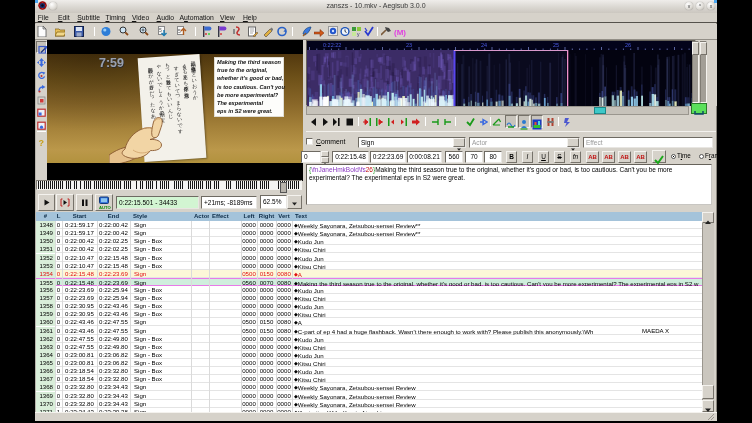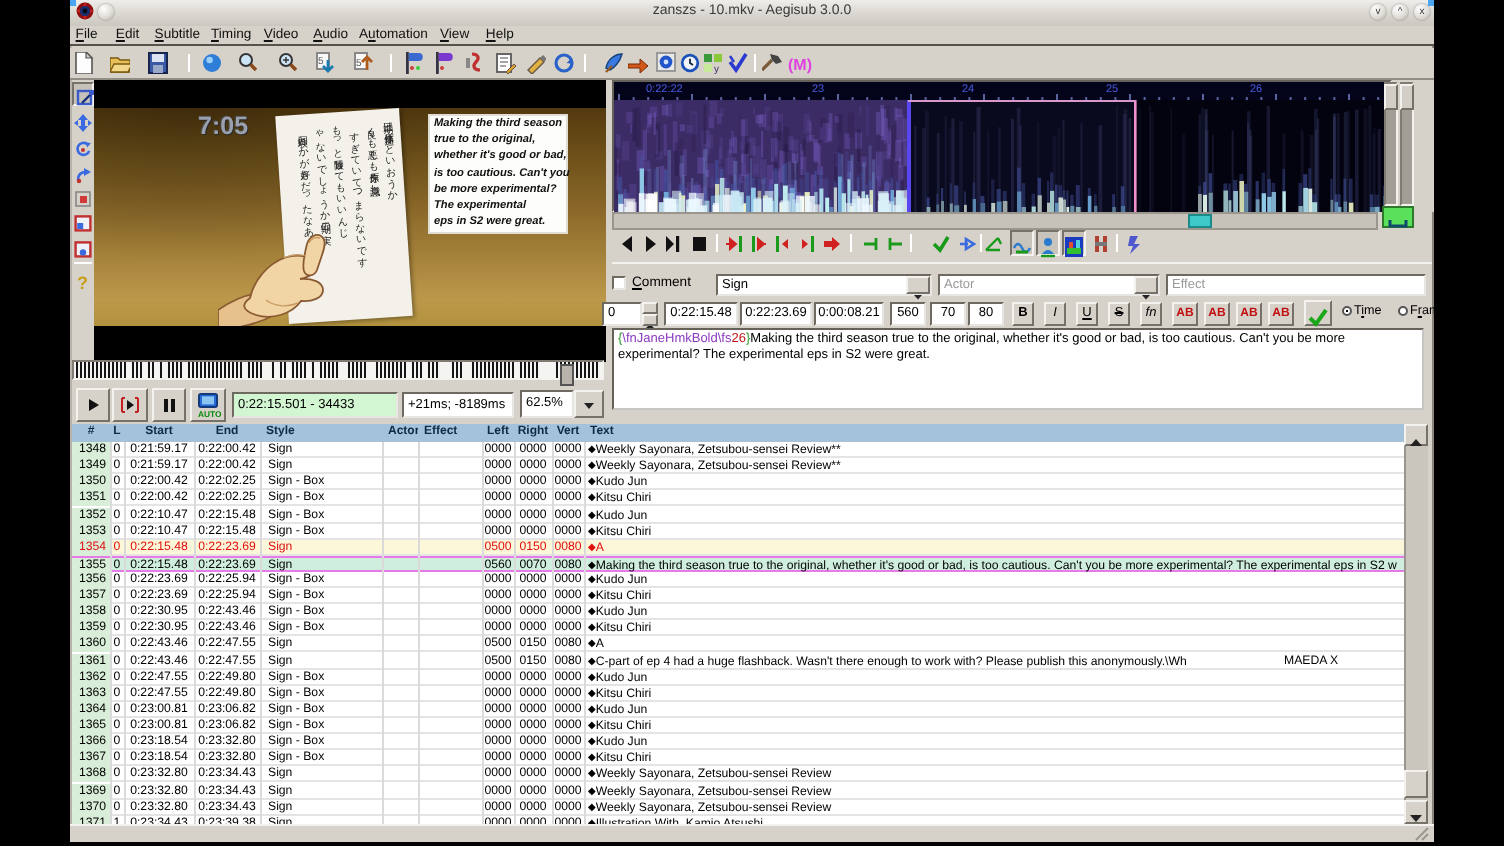--- a/index.html
+++ b/index.html
@@ -185,21 +185,21 @@
       <rect x="0.8" y="1.2" width="7.4" height="7" fill="#eef2f8" stroke="#c03030" stroke-width="1.2"></rect>
       <circle cx="4.5" cy="6.2" r="1.6" fill="#3a6ae0"></circle>
     </svg></div>
 <div class="ab" style="left:37px;top:131px;width:9px;height:1px;background:#a09c94;border-bottom:1px solid #fff"></div>
 <div class="ab" style="left:36px;top:134px;width:11px;height:12px;"><svg width="9" height="10" viewBox="0 0 9 10" style="margin:1px">
       <text x="1.5" y="8.5" font-size="9" font-weight="bold" fill="#c8a018">?</text>
     </svg></div>
 <div class="ab" style="left:47px;top:40px;width:256px;height:141px;background:#000"></div>
 <div class="ab" style="left:47px;top:54px;width:256px;height:109px;background:linear-gradient(180deg,#53390f 0%,#6e5119 22%,#886628 45%,#a5823a 68%,#bb984a 88%,#b2923e 100%);overflow:hidden">
 <div class="ab" style="left:0;top:0;width:100%;height:100%;background:radial-gradient(ellipse at 18% 0%,rgba(0,0,0,0.25),rgba(0,0,0,0) 50%)"></div>
-<div class="ab" style="left:52px;top:2px;font-size:12.5px;font-weight:bold;color:#9aa0ae;text-shadow:0.5px 0.5px 0 #2a2a2a,-0.5px -0.5px 0 #4a4a42">7:05</div>
+<div class="ab" style="left:52px;top:2px;font-size:12.5px;font-weight:bold;color:#9aa0ae;text-shadow:0.5px 0.5px 0 #2a2a2a,-0.5px -0.5px 0 #4a4a42">7:59</div>
 <div class="ab" style="left:94px;top:2px;width:62px;height:104px;background:#f3f1ea;transform:rotate(-3.8deg);box-shadow:1px 1px 2px rgba(0,0,0,0.35)">
 <div class="ab" style="right:4.0px;top:3px;writing-mode:vertical-rl;font-size:5px;line-height:7.4px;color:#222;letter-spacing:0px">三期は原作通りといおうか</div>
 <div class="ab" style="right:12.6px;top:5px;writing-mode:vertical-rl;font-size:5px;line-height:7.4px;color:#222;letter-spacing:0px">良くも悪くも原作を意識し</div>
 <div class="ab" style="right:21.2px;top:7px;writing-mode:vertical-rl;font-size:5px;line-height:7.4px;color:#222;letter-spacing:0px">すぎていてつまらないです</div>
 <div class="ab" style="right:29.799999999999997px;top:3px;writing-mode:vertical-rl;font-size:5px;line-height:7.4px;color:#222;letter-spacing:0px">もっと冒険してもいいんじ</div>
 <div class="ab" style="right:38.4px;top:5px;writing-mode:vertical-rl;font-size:5px;line-height:7.4px;color:#222;letter-spacing:0px">ゃないでしょうか二期の実</div>
 <div class="ab" style="right:47.0px;top:7px;writing-mode:vertical-rl;font-size:5px;line-height:7.4px;color:#222;letter-spacing:0px">験回とかが好きだったなあ</div>
 </div>
 <svg class="ab" style="left:62px;top:62px" width="115" height="49" viewBox="0 0 115 49">
 <path d="M0 39 C10 32 20 29 30 31 L36 35 C30 42 20 46 8 48 L0 49 Z" fill="#e6c18c" stroke="#8a5a32" stroke-width="0.9"></path>

